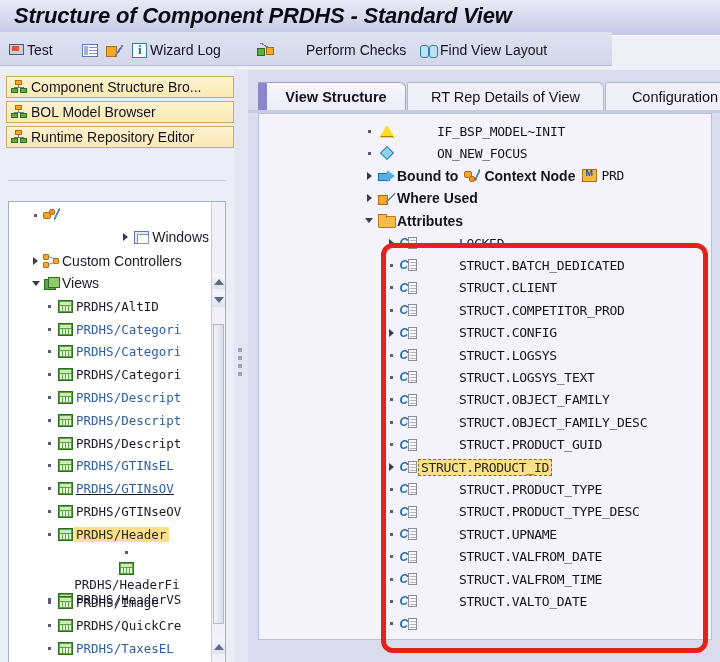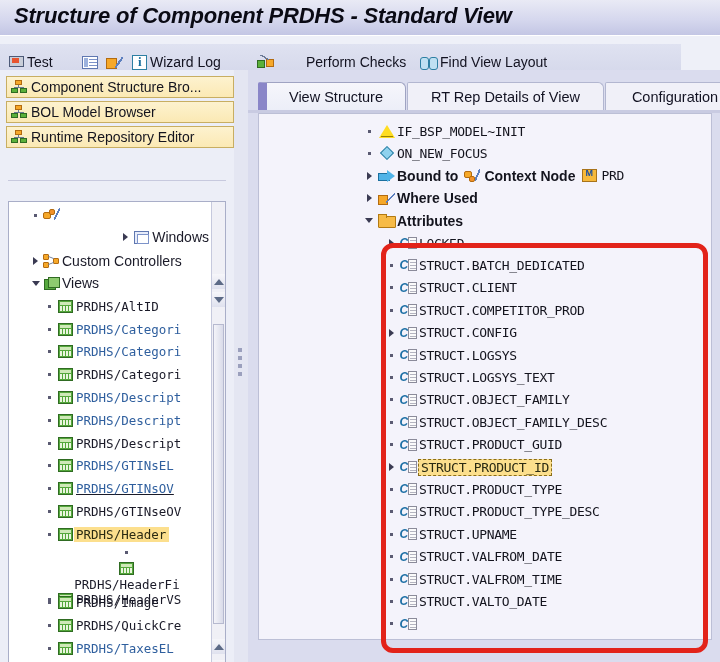--- a/index.html
+++ b/index.html
@@ -24,21 +24,21 @@
   }
   .title-text {
     position: absolute; left: 14px; top: 3px;
     font-size: 22px; font-weight: bold; font-style: italic;
     color: #0a0a14; letter-spacing: -0.2px;
     white-space: nowrap;
   }
 
   
   .toolbar {
-    position: absolute; left: 0; top: 44px; width: 681px; height: 34px;
+    position: absolute; left: 0; top: 32px; width: 612px; height: 34px;
     background: linear-gradient(to bottom, #dfe2f1 0%, #d4d7ea 100%);
     border-bottom: 1px solid #b9bcd6;
   }
   .tb-item {
     position: absolute; top: 7px; height: 22px;
     display: flex; align-items: center; gap: 3px;
     font-size: 14px; color: #121220; white-space: nowrap;
   }
 
   
@@ -148,42 +148,42 @@
     font-size: 14.5px; color: #121222;
     background: #f0f0f8;
     border: 1px solid #b2b6d0; border-bottom: none;
     border-radius: 2px 6px 0 0;
     white-space: nowrap;
   }
   .tab.active {
     background: linear-gradient(to bottom,#f6f6fb,#eceef8);
     border-color: #9fa3c2;
     border-left: 9px solid #8a86c8;
-    font-weight: normal;
+    font-weight: bold;
     z-index: 3;
   }
   .tabs-underline {
     position: absolute; left: 0; top: 40px; right: 0; height: 3px;
     background: #c9cbe2;
   }
 
   .contentbox {
     position: absolute; left: 10px; top: 43px; right: 8px; bottom: 22px;
     background: #f4f3fb;
     border: 1px solid #bcbfd6;
     overflow: hidden;
   }
   .mnode {
     position: absolute; height: 22px;
     display: flex; align-items: center;
     font-size: 14px; color: #14141e; white-space: nowrap;
   }
   .mnode .tw { width: 14px; flex: 0 0 14px; display:flex; align-items:center; justify-content:center; }
   .mnode .ic { width: 21px; flex: 0 0 21px; display:flex; align-items:center; justify-content:center; }
-  .mono { font-family: "DejaVu Sans Mono", monospace; font-size: 13px; letter-spacing: -0.3px; }
+  .mono { font-family: "DejaVu Sans Mono", monospace; font-size: 13px; letter-spacing: -0.3px; margin-left: 40px; }
   .bold { font-weight: bold; }
   .mnode.sel2 .mono {
     background: #fcdf8d; color: #2a2a12;
     border: 1px dashed #8a6d18; padding: 0 2px; margin-left: -1px;
   }
 
   
   .redbox {
     position: absolute; left: 381px; top: 243px; width: 327px; height: 410px;
     border: 5px solid #e2231a;

